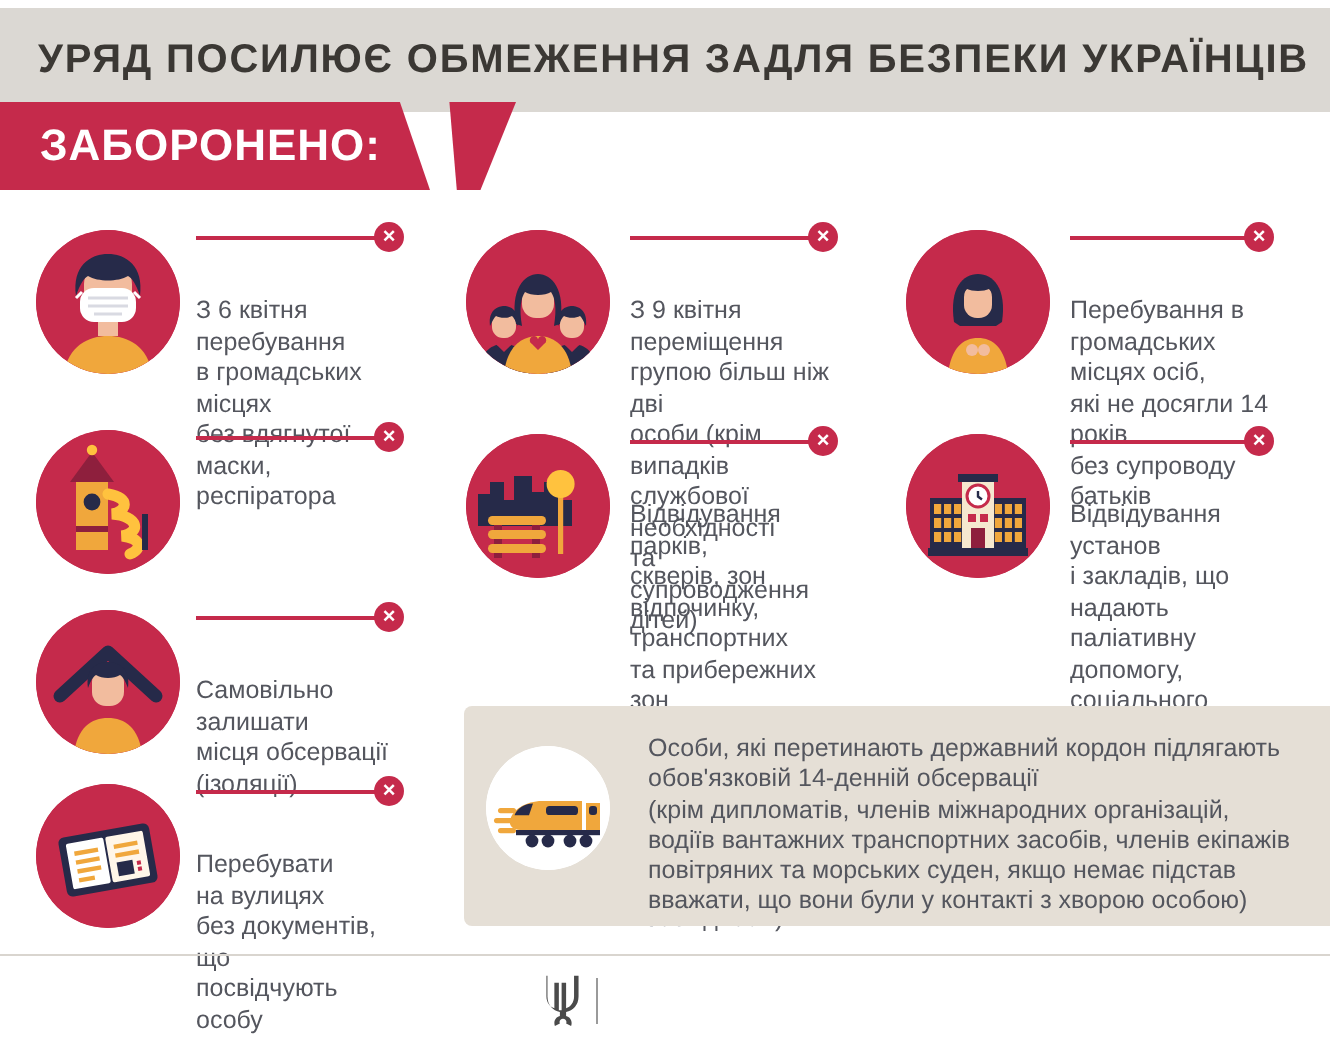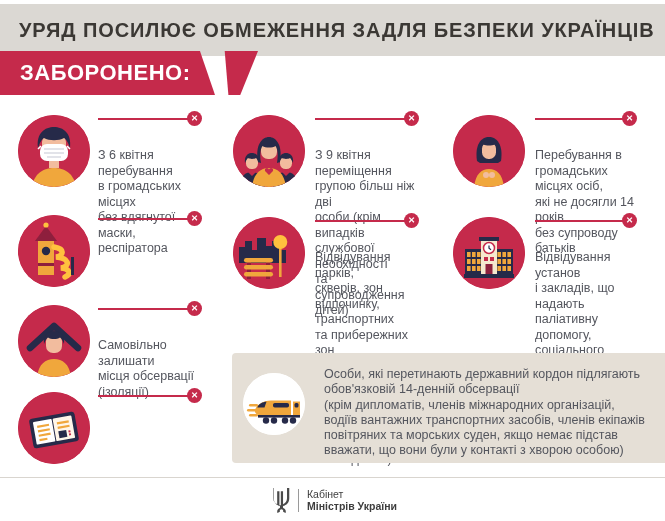--- a/index.html
+++ b/index.html
@@ -153,20 +153,24 @@
           <path d="M40 32 h12 M40 36.5 h12" stroke="#f0a73c" stroke-width="2.2" fill="none"></path>
           <rect x="40" y="40" width="8" height="7" fill="#262a49"></rect>
           <path d="M50 42 h2 M50 45 h2" stroke="#c52a4b" stroke-width="2" fill="none"></path>
         </g>
       </svg>
     </div>
     <div class="item-body" style="left:98px;top:388px;width:104px">
       <div class="rule">
         <span class="x-badge">✕</span>
       </div>
+      <p class="item-text">Перебувати
+на вулицях
+без документів, що
+посвідчують особу</p>
     </div>
   </section>
 
   <section class="item">
     <div class="icon-circle" style="left:233px;top:115px">
       <svg viewBox="0 0 72 72">
         <circle cx="36" cy="36" r="36" fill="#c52a4b"></circle>
         <path d="M6 72 c1 -11 6.5 -15 13 -15 c6.5 0 12 4 13 15 z" fill="#262a49"></path>
         <rect x="13" y="40" width="12" height="14" rx="5.5" fill="#f2bc9e"></rect>
         <path d="M12 48 c-1 -8 4 -10 7 -10 c3 0 8 2 7 10 c-1.5 -3 -2 -4 -3 -5 c-2 1.2 -6 1.2 -8 0 c-1 1 -1.5 2 -3 5 z" fill="#262a49"></path>
@@ -321,19 +325,15 @@
 повітряних та морських суден, якщо немає підстав
 вважати, що вони були у контакті з хворою особою)</p>
   </section>
 
   <div class="footer-divider"></div>
   <div class="gov">
     <svg viewBox="0 0 22 30">
       <path d="M2 1 v12 c0 5 3.2 8.2 7.2 9 v2.3 c-1.8 0.4 -3.2 2 -3.2 4 0 0.6 0.1 1.2 0.3 1.7 l2.9 -1.4 c-0.1 -0.2 -0.2 -0.5 -0.2 -0.8 0 -1.1 0.9 -2 2 -2 s2 0.9 2 2 c0 0.3 -0.1 0.6 -0.2 0.8 l2.9 1.4 c0.2 -0.5 0.3 -1.1 0.3 -1.7 0 -2 -1.4 -3.6 -3.2 -4 v-2.3 c4 -0.8 7.2 -4 7.2 -9 v-12 h-2.6 v12 c0 3.4 -2 6 -4.6 6.8 v-14.8 h-2.6 v16 h-1.6 v-16 h-2.6 v14.8 c-2.6 -0.8 -4.6 -3.4 -4.6 -6.8 v-12 z" fill="#4a4a4a"></path>
     </svg>
     <span class="sep"></span>
-    <div class="gov-text">
-      <span class="l1">Кабінет</span>
-      <span class="l2">Міністрів України</span>
-    </div>
   </div>
 
 </div>
 
 </body></html>

